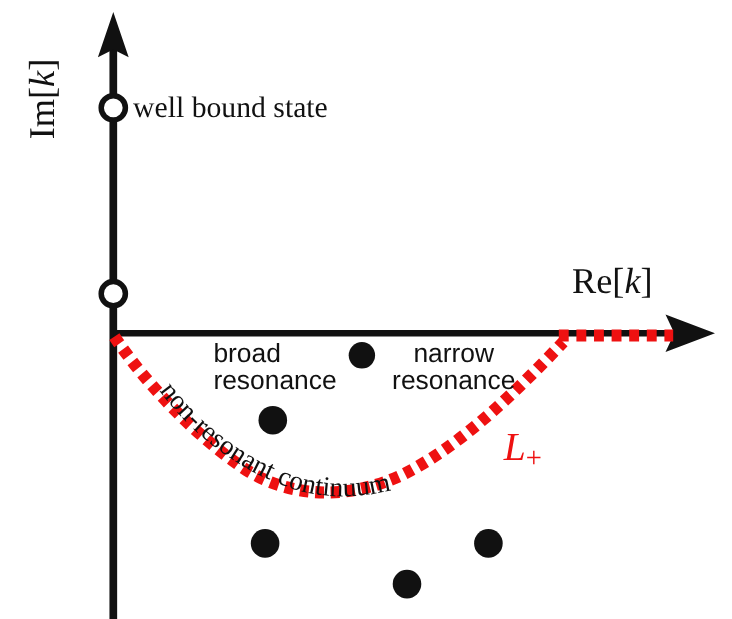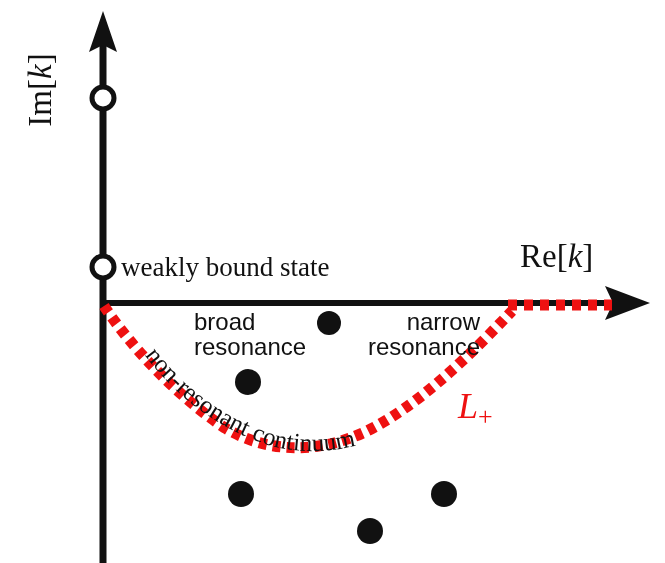--- a/index.html
+++ b/index.html
@@ -34,21 +34,21 @@
   #well-bound-label{left:121px;top:82px;}
   #weakly-bound-label{left:121px;top:252px;}
 
   
   .reso-label{
     font-family:"Liberation Sans",sans-serif;
     font-size:24px;line-height:25px;
     text-align:left;white-space:pre-line;
   }
   #broad-resonance-label{left:194px;top:309px;width:120px;}
-  #narrow-resonance-label{left:345px;top:309px;width:135px;text-align:right;}
+  #narrow-resonance-label{left:345px;top:309px;width:135px;text-align:center;}
 
   
   #contour-label{
     left:458px;top:385px;
     font-family:"Liberation Serif",serif;
     font-size:36px;color:#ee1111;
   }
   #contour-label .Lsym{font-style:italic;}
   #contour-label .plus{font-style:normal;font-size:26px;vertical-align:-0.25em;}
 
@@ -101,22 +101,22 @@
       <circle cx="444" cy="494" r="13" fill="#111111"></circle>
     </g>
   </svg>
 
   <div class="lbl" id="im-axis-label">
     <span class="inner axis-name"><span>Im[</span><span class="it">k</span><span>]</span></span>
   </div>
 
   <div class="lbl axis-name" id="re-axis-label"><span>Re[</span><span class="it">k</span><span>]</span></div>
 
+  <div class="lbl state-label" id="well-bound-label">well bound state</div>
 
-  <div class="lbl state-label" id="weakly-bound-label">weakly bound state</div>
 
   <div class="lbl reso-label" id="broad-resonance-label">broad
 resonance</div>
 
   <div class="lbl reso-label" id="narrow-resonance-label">narrow
 resonance</div>
 
   <div class="lbl" id="contour-label"><span class="Lsym">L</span><span class="plus">+</span></div>
 
 </div>

